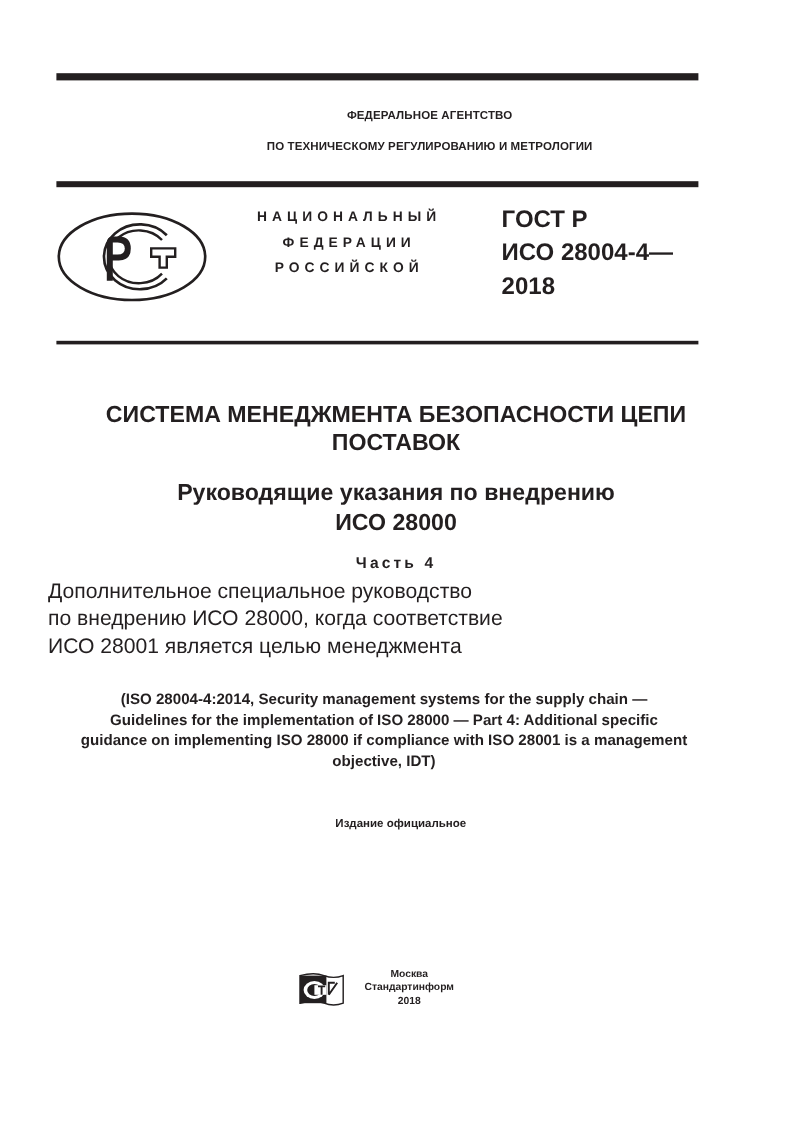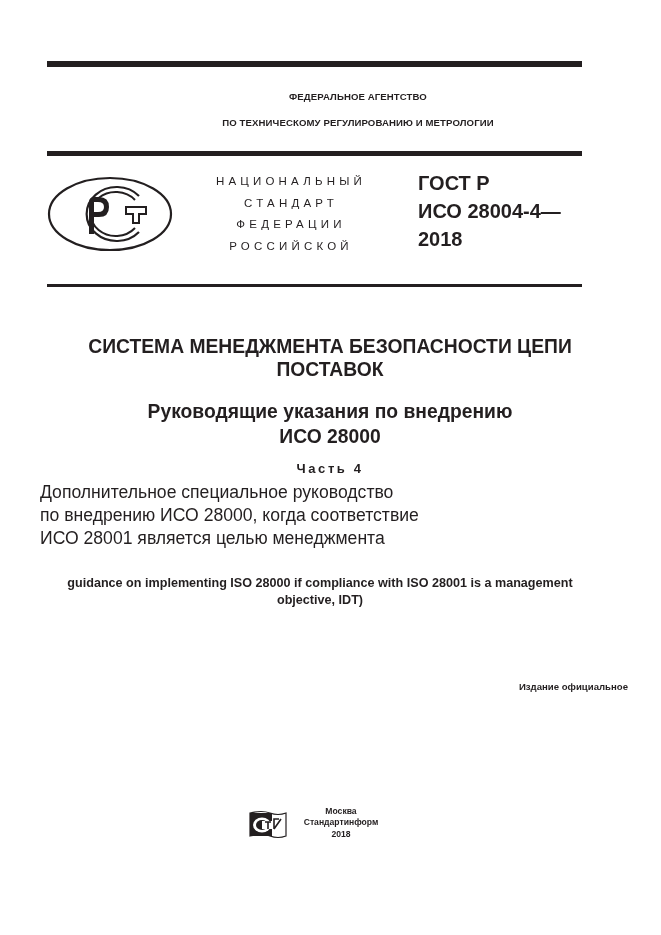--- a/index.html
+++ b/index.html
@@ -8,36 +8,36 @@
   .rule { position: absolute; left: 47px; width: 535px; background: #231f20; }
   .rule-top { top: 61px; height: 6px; }
   .rule-mid { top: 151px; height: 5px; }
   .rule-bot { top: 284px; height: 3px; }
   .agency { position: absolute; left: 0; width: 628px; text-align: center;
             font-weight: bold; font-size: 9.6px; letter-spacing: 0.1px; padding-left: 44px; }
   .agency-1 { top: 91px; }
   .agency-2 { top: 117px; }
   .logo { position: absolute; left: 47px; top: 176px; width: 126px; height: 76px; }
   .natstd { position: absolute; left: 196px; top: 171px; width: 190px; text-align: center;
-            font-weight: normal; font-size: 11.5px; line-height: 21.5px; letter-spacing: 4.2px; }
+            font-weight: bold; font-size: 11.5px; line-height: 21.5px; letter-spacing: 4.2px; }
   .natstd div { white-space: nowrap; }
   .gost { position: absolute; left: 418px; top: 169px; font-weight: bold; font-size: 20px;
           line-height: 28px; white-space: nowrap; }
   .title-main { position: absolute; left: 40px; width: 580px; top: 335px; text-align: center;
                 font-weight: bold; font-size: 19.3px; line-height: 23px; }
   .title-sub { position: absolute; left: 40px; width: 580px; top: 399px; text-align: center;
                font-weight: bold; font-size: 19.3px; line-height: 25px; }
   .part-label { position: absolute; left: 40px; width: 580px; top: 461px; text-align: center;
                 font-weight: bold; font-size: 13px; letter-spacing: 2.6px; }
   .part-title { position: absolute; left: 40px; width: 580px; top: 481px; text-align: left;
                 font-weight: normal; font-size: 17.6px; line-height: 23px; }
   .intl { position: absolute; left: 10px; width: 620px; top: 575px; text-align: center;
           font-weight: bold; font-size: 12.6px; line-height: 17px; }
-  .edition { position: absolute; left: 0; width: 628px; top: 681px; text-align: right;
-             font-weight: bold; font-size: 9.6px; }
+  .edition { position: absolute; left: 0; width: 628px; top: 681px; text-align: center;
+             font-weight: bold; font-size: 9.6px; padding-left: 20px; }
   .pub-logo { position: absolute; left: 248px; top: 810px; width: 40px; height: 30px; }
   .pub { position: absolute; left: 293px; width: 96px; top: 806px; text-align: center;
          font-weight: bold; font-size: 8.6px; line-height: 11.3px; }
 </style>
 </head>
 <body>
 
 <div class="rule rule-top"></div>
 <div class="agency agency-1">ФЕДЕРАЛЬНОЕ АГЕНТСТВО</div>
 <div class="agency agency-2">ПО ТЕХНИЧЕСКОМУ РЕГУЛИРОВАНИЮ И МЕТРОЛОГИИ</div>
@@ -50,21 +50,20 @@
   <path d="M88 24 A25 22 0 1 0 88 52" fill="none" stroke="#231f20" stroke-width="2"></path>
 
   <path d="M42 58 L42 26 Q42 21 48 21 L52 21 Q62 21 62 31 Q62 41 52 41 L47 41 L47 58 Z" fill="#231f20"></path>
   <path d="M47 26 L51 26 Q57 26 57 31 Q57 36 51 36 L47 36 Z" fill="#ffffff"></path>
 
   <path d="M79 31 L99 31 L99 38 L92 38 L92 47 L86 47 L86 38 L79 38 Z" fill="none" stroke="#231f20" stroke-width="2"></path>
 </svg>
 
 <div class="natstd">
   <div>НАЦИОНАЛЬНЫЙ</div>
-  <div>СТАНДАРТ</div>
   <div>ФЕДЕРАЦИИ</div>
   <div>РОССИЙСКОЙ</div>
 </div>
 
 <div class="gost">
   <div>ГОСТ Р</div>
   <div>ИСО 28004-4—</div>
   <div>2018</div>
 </div>
 
@@ -82,20 +81,22 @@
 
 <div class="part-label">Часть 4</div>
 
 <div class="part-title">
   <div>Дополнительное специальное руководство</div>
   <div>по внедрению ИСО 28000, когда соответствие</div>
   <div>ИСО 28001 является целью менеджмента</div>
 </div>
 
 <div class="intl">
+  <div>(ISO 28004-4:2014, Security management systems for the supply chain —</div>
+  <div>Guidelines for the implementation of  ISO 28000 — Part 4: Additional specific</div>
   <div>guidance on implementing ISO 28000 if compliance with ISO 28001 is a management</div>
   <div>objective, IDT)</div>
 </div>
 
 <div class="edition">Издание официальное</div>
 
 <svg class="pub-logo" viewBox="0 0 40 30">
   <path d="M2 3 Q14 0 22 3 Q30 6 38 3 L38 26 Q30 29 22 26 Q14 23 2 26 Z" fill="#ffffff" stroke="#231f20" stroke-width="1.2"></path>
   <rect x="2" y="3" width="22" height="23" fill="#231f20"></rect>
   <ellipse cx="14" cy="15" rx="9" ry="7.5" fill="#ffffff"></ellipse>

